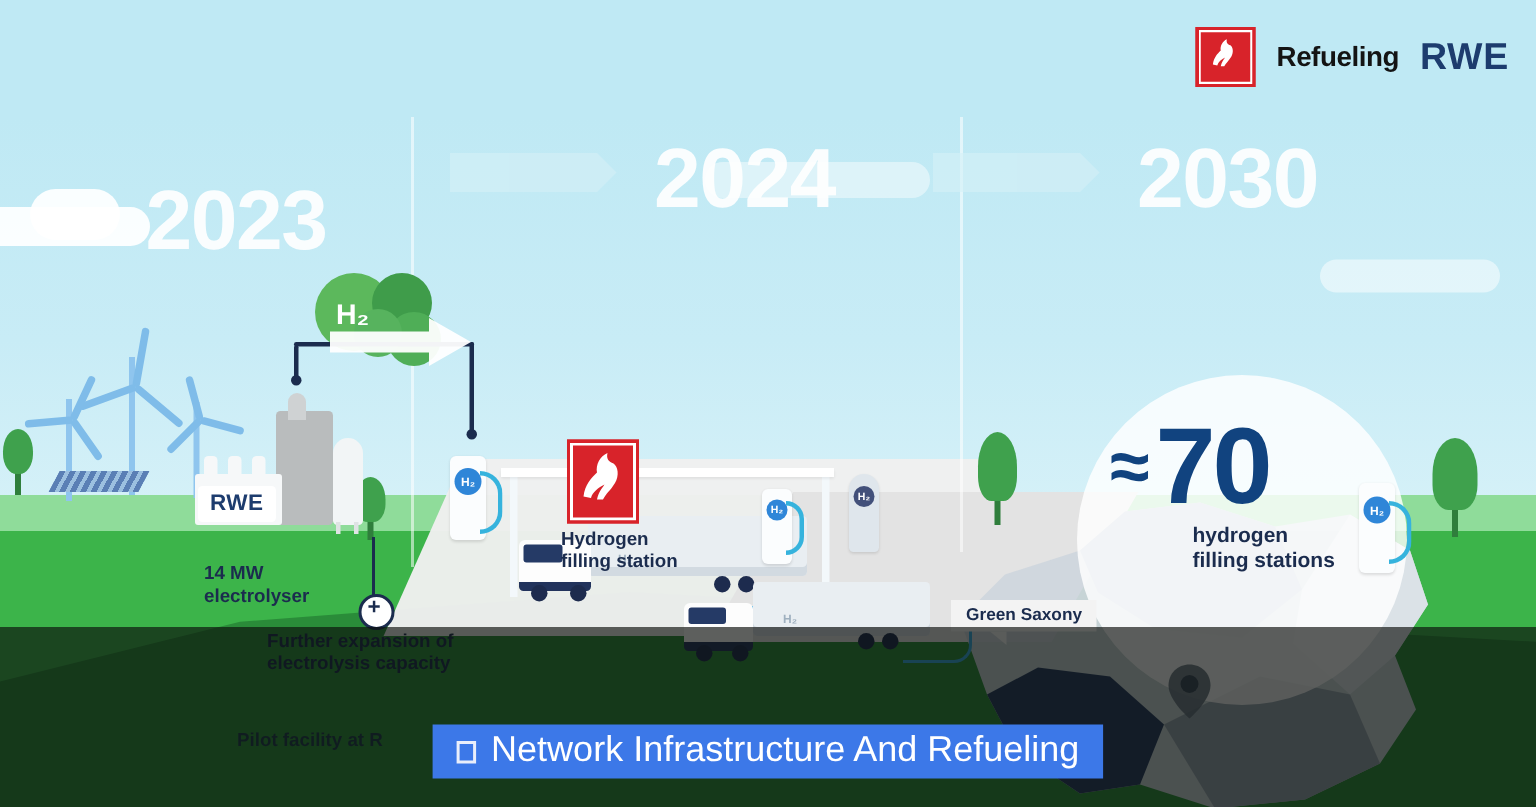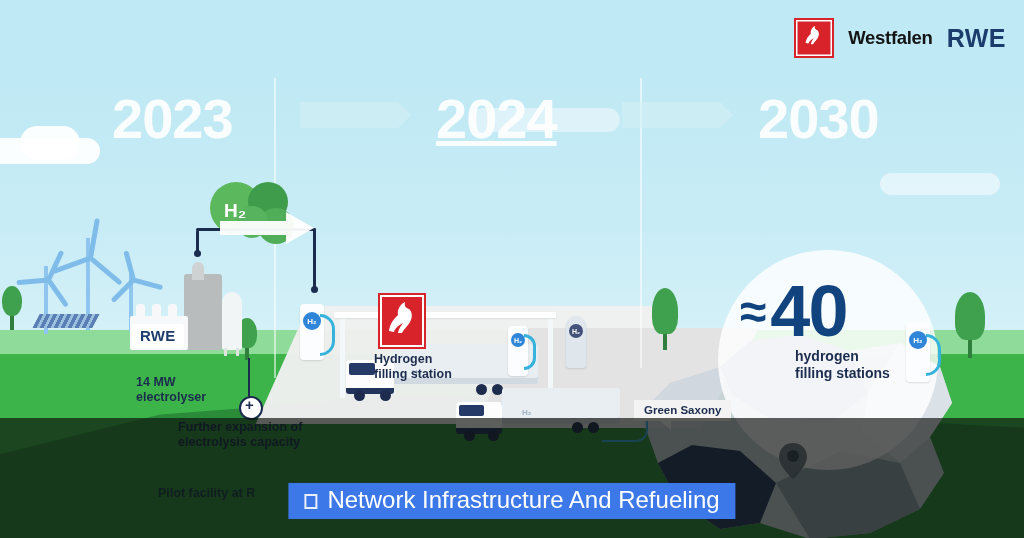--- a/index.html
+++ b/index.html
@@ -475,21 +475,21 @@
       <div style="position:absolute;left:4px;top:0;width:26px;height:46px;background:#3fa14d;border-radius:50% 50% 35% 35%;"></div>
     </div>
     <div class="tree" style="left:950px;top:214px;width:40px;height:66px;">
       <div class="tree-trunk" style="height:20px;"></div>
       <div style="position:absolute;left:5px;top:0;width:30px;height:48px;background:#3fa14d;border-radius:50% 50% 35% 35%;"></div>
     </div>
 
     <div id="circle70"></div>
     <div id="num70">
       <span id="approx">≈</span>
-      <span>40</span>
+      <span>70</span>
     </div>
     <div id="cap70">hydrogen
 filling stations</div>
 
     <div class="disp" style="left:906px;top:244px;width:34px;height:64px;z-index:9;">
       <div class="disp-body" style="left:0;top:0;width:24px;height:60px;"></div>
       <div class="disp-badge" style="left:3px;top:9px;width:18px;height:18px;font-size:8px;">
         <span>H₂</span>
       </div>
       <div class="disp-arm" style="left:20px;top:12px;width:12px;height:36px;"></div>
@@ -506,36 +506,36 @@
     </div>
     <div class="pin" style="left:778px;top:364px;">
       <svg width="30" height="38" viewBox="0 0 30 38">
         <path d="M15 1 C7 1 1 7 1 15 C1 25 15 37 15 37 C15 37 29 25 29 15 C29 7 23 1 15 1 Z" fill="#5d6a78" opacity=".85"></path>
         <circle cx="15" cy="14" r="6" fill="#39485a"></circle>
       </svg>
     </div>
     <div class="map-label" style="left:634px;top:322px;">Green Saxony</div>
 
     <div id="year-band">
-      <div class="year" style="left:112px;">2023</div>
+      <div class="year" style="left:97px;margin-top:28px;">2023</div>
       <div class="yr-arrow" style="left:300px;width:98px;"></div>
-      <div class="year" style="left:436px;text-decoration:underline;">2024</div>
+      <div class="year" style="left:436px;">2024</div>
       <div class="yr-arrow" style="left:622px;width:98px;"></div>
       <div class="year" style="left:758px;">2030</div>
     </div>
   </div>
 
   <div id="header">
     <div id="logo-group">
       <span class="wf-mark">
         <svg width="28" height="28" viewBox="0 0 40 48">
           <path d="M9 36 C10 28 14 24 18 20 C17 15 20 9 25 7 C24 11 26 13 29 14 C32 16 33 22 30 27 C27 32 24 34 22 38 L18 38 C19 33 21 31 23 28 C19 30 15 33 14 37 Z" fill="#ffffff"></path>
         </svg>
       </span>
-      <span id="wf-word">Westfalen</span>
+      <span id="wf-word">Refueling</span>
       <span id="rwe-word">RWE</span>
     </div>
   </div>
 
   <div id="dark-band"></div>
   <div id="overlay-badge">
     <span id="badge-tofu"></span>
     <span>Network Infrastructure And Refueling</span>
   </div>
 

